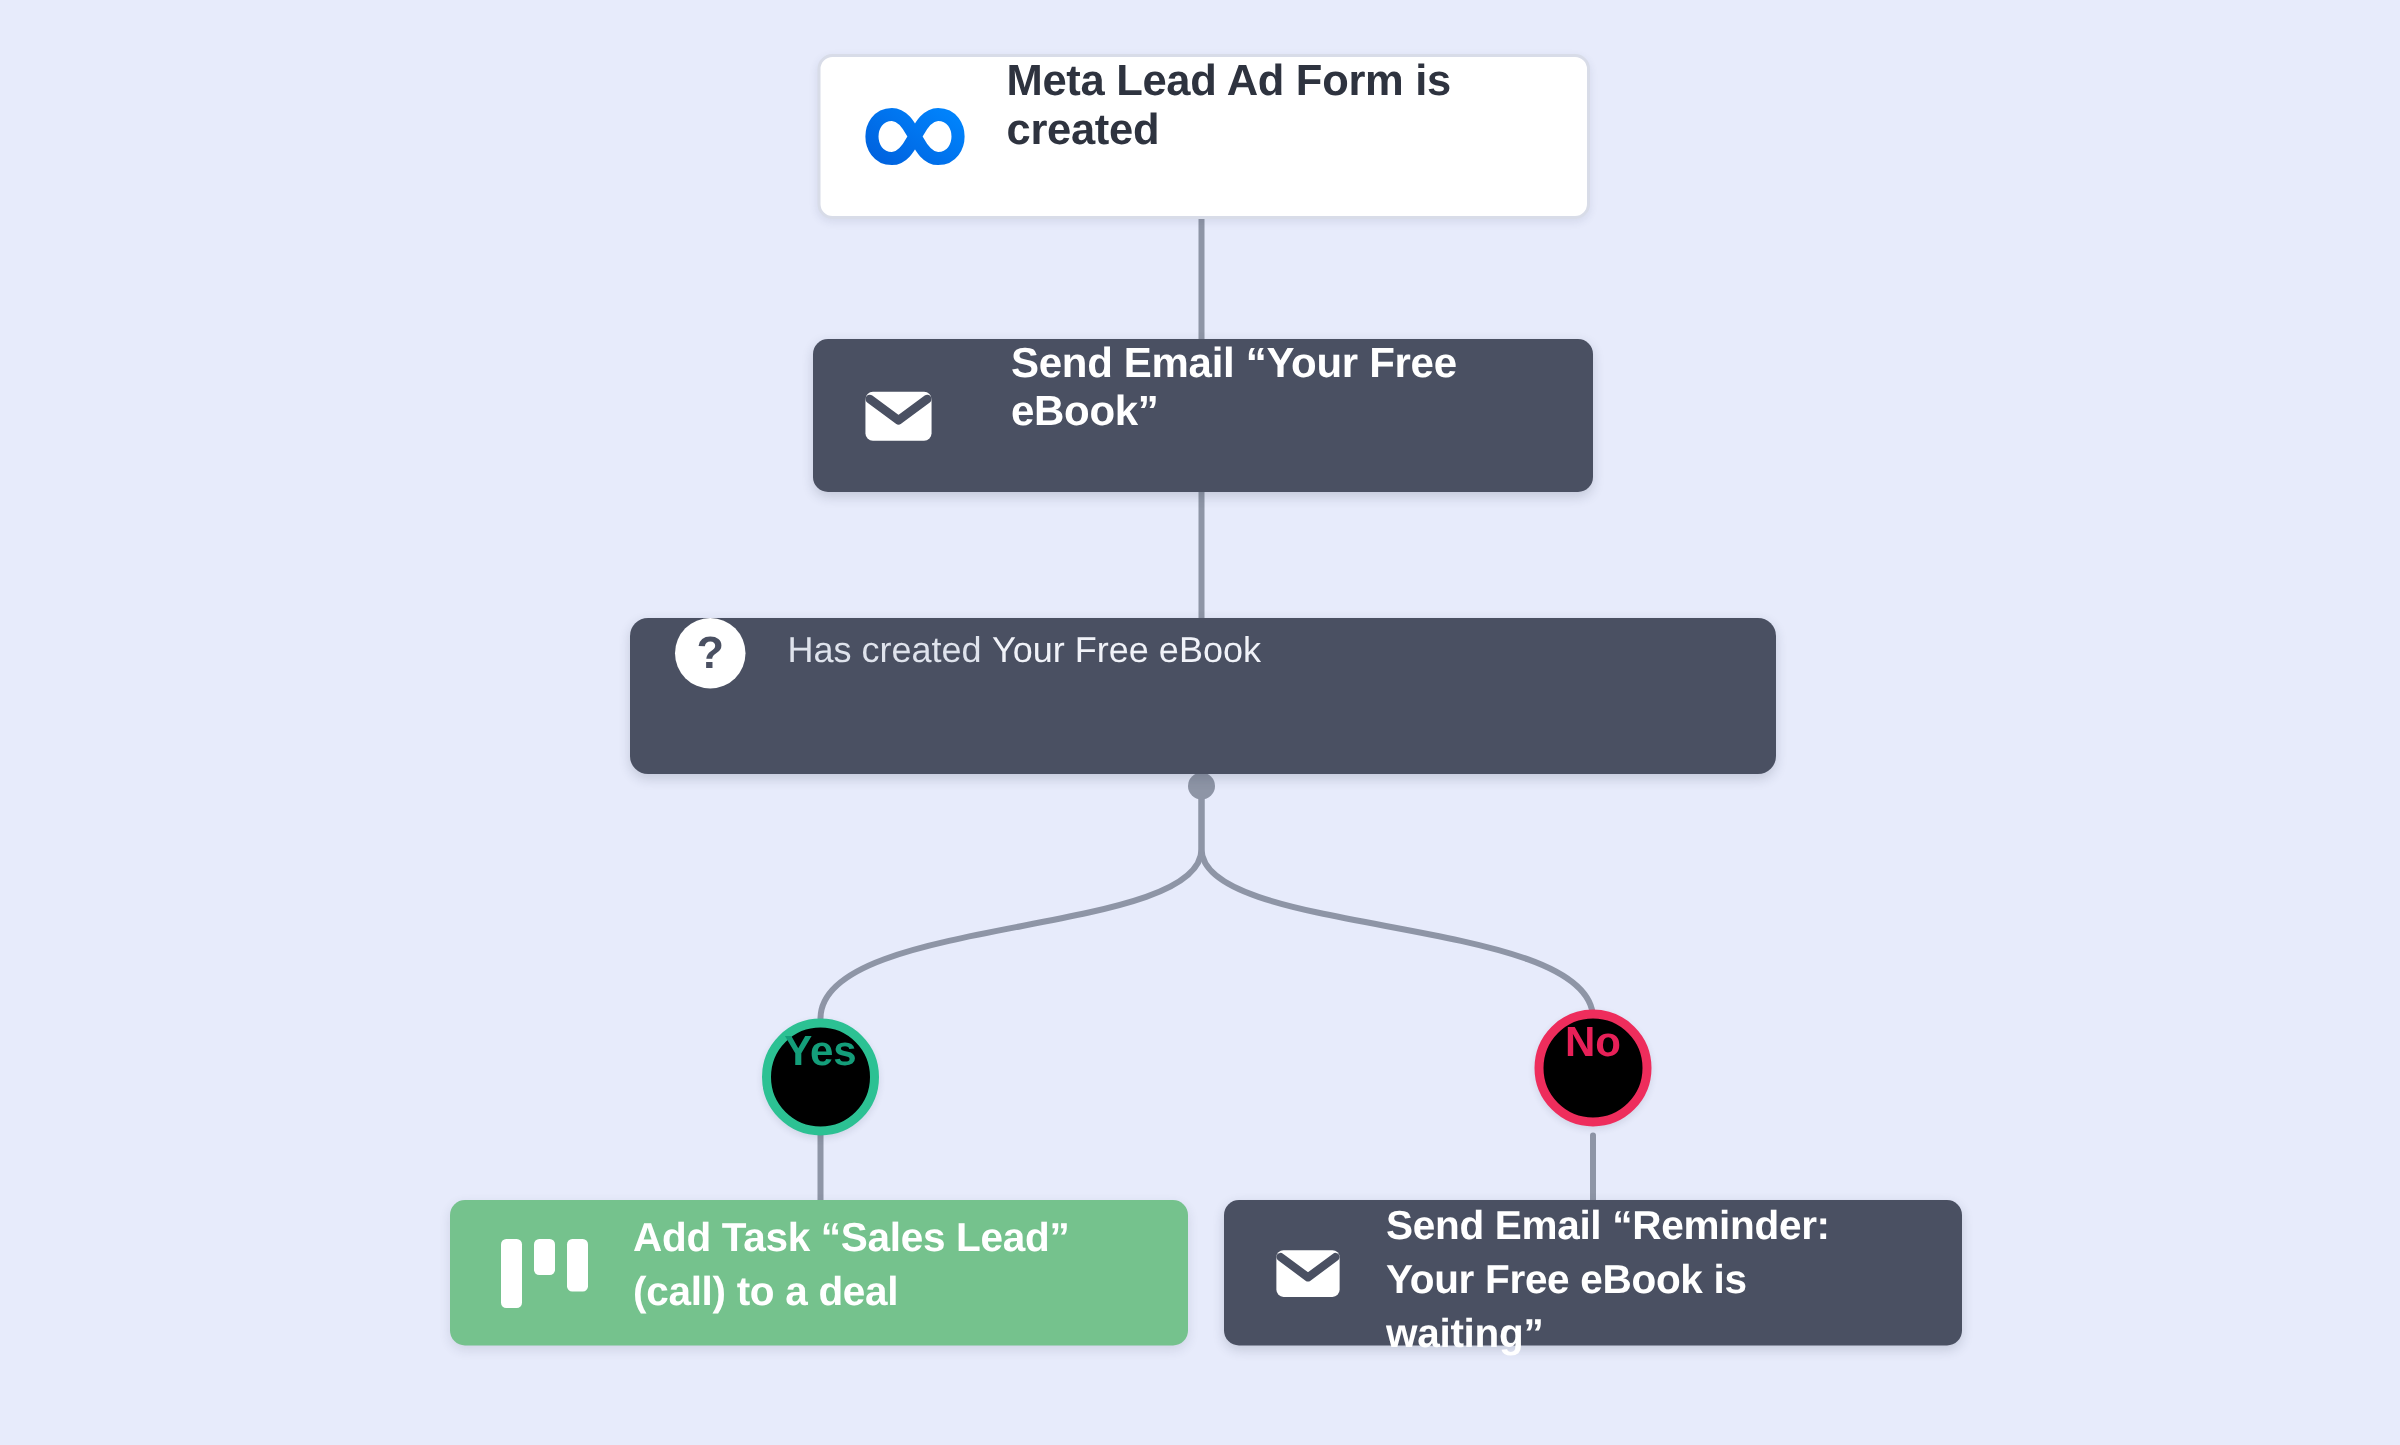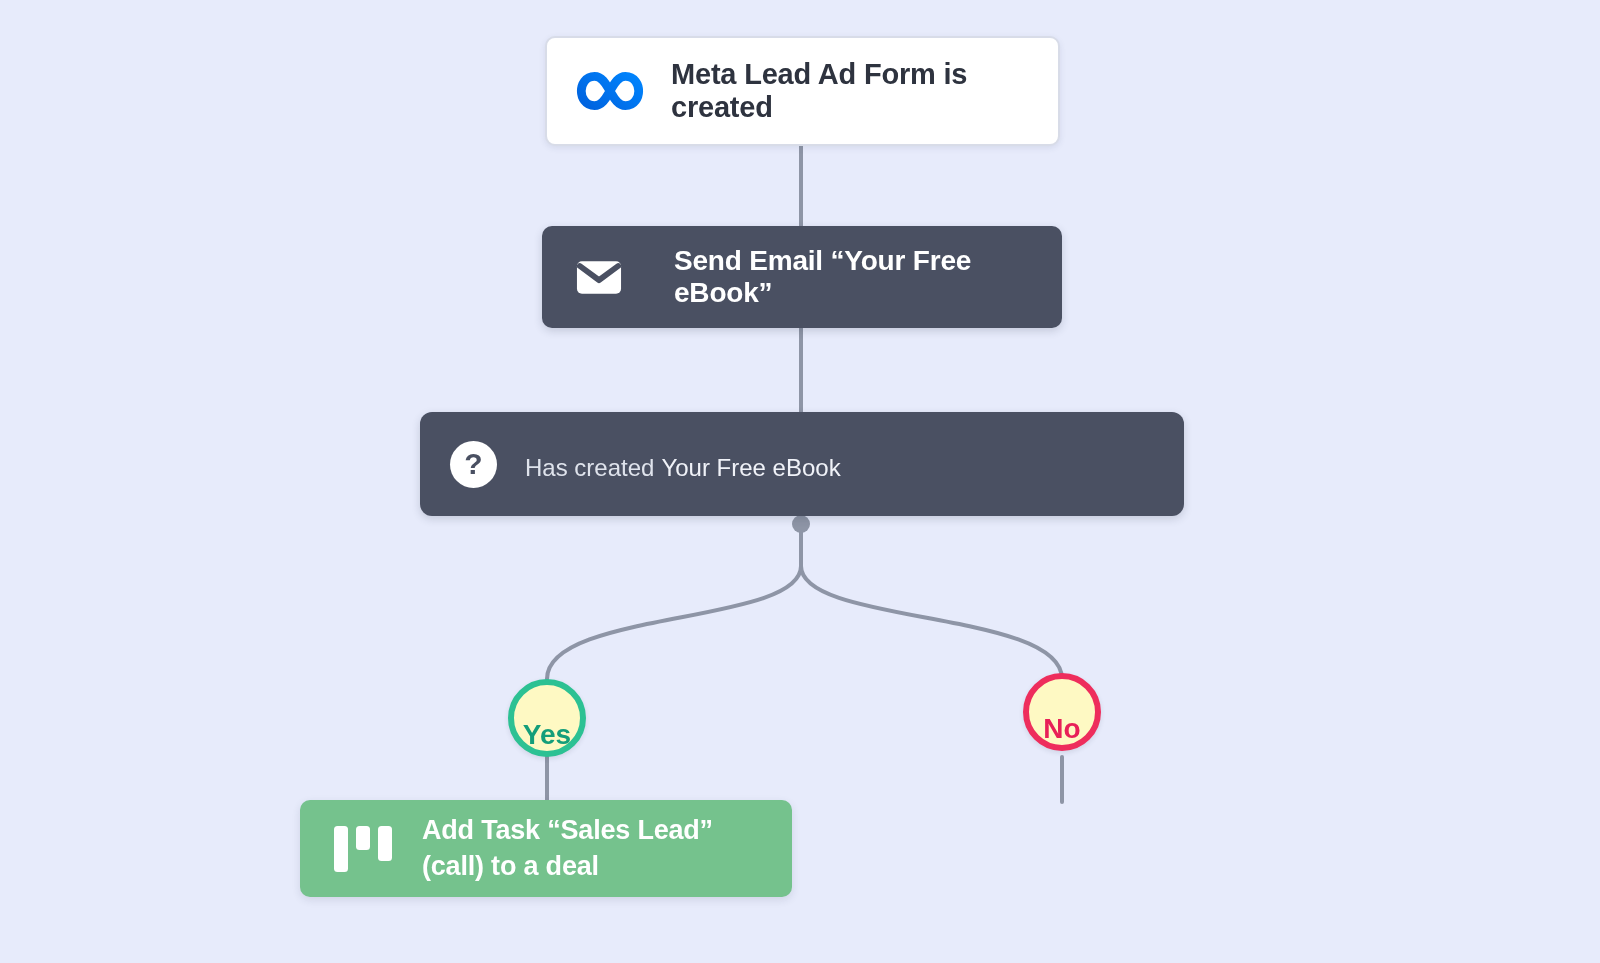--- a/index.html
+++ b/index.html
@@ -10,45 +10,45 @@
     --dark-text:#2e333f; --light-text:#ffffff; --subtle-light-text:#dfe3ec;
   }
   *{margin:0;padding:0;box-sizing:border-box;}
   html,body{width:1600px;height:963px;overflow:hidden;}
   body{background:var(--canvas-bg);font-family:"Liberation Sans",sans-serif;}
   .stage{position:relative;width:1600px;height:963px;}
   .edges{position:absolute;left:0;top:0;width:1600px;height:963px;}
   .edges line,.edges path{stroke:var(--edge-gray);stroke-width:4;fill:none;stroke-linecap:round;}
   .edges .branch-dot{fill:var(--edge-gray);stroke:none;}
 
-  .node{position:absolute;display:flex;align-items:center;border-radius:10px;}
+  .node{position:absolute;display:flex;border-radius:10px;}
   .node-trigger{left:545px;top:36px;width:515px;height:110px;background:var(--node-white-bg);
     border:2px solid var(--node-white-border);box-shadow:0 2px 6px rgba(50,60,100,.10);
     padding:0 28px;gap:26px;}
   .node-trigger .label{font-size:29px;font-weight:700;color:var(--dark-text);letter-spacing:-.2px;}
 
   .node-dark{background:var(--node-dark-bg);box-shadow:0 3px 8px rgba(40,48,70,.18);}
   .node-email1{left:542px;top:226px;width:520px;height:102px;padding:0 34px;gap:52px;}
   .node-email1 .label{font-size:28px;font-weight:700;color:var(--light-text);letter-spacing:-.2px;}
 
   .node-condition{left:420px;top:412px;width:764px;height:104px;border-radius:12px;padding:0 30px;gap:28px;}
   .q-circle{width:47px;height:47px;border-radius:50%;background:#fff;display:flex;align-items:center;
     justify-content:center;flex-shrink:0;font-size:30px;font-weight:700;color:var(--node-dark-bg);}
   .cond-text .title{font-size:26px;font-weight:700;color:var(--light-text);letter-spacing:-.2px;}
   .cond-text .subtitle{margin-top:8px;font-size:24px;font-weight:400;color:var(--subtle-light-text);}
   .cond-text .subtitle b{font-weight:400;color:#f0f2f8;margin-left:7px;}
 
-  .badge{position:absolute;width:78px;height:78px;border-radius:50%;background:#fef9c3;
-    display:flex;align-items:flex-end;justify-content:center;font-size:28px;font-weight:700;
+  .badge{position:absolute;width:78px;height:78px;border-radius:50%;background:#000000;
+    display:flex;align-items:flex-start;justify-content:center;font-size:28px;font-weight:700;
     box-shadow:0 2px 5px rgba(40,48,70,.12);}
   .badge-yes{left:508px;top:679px;border:6px solid var(--yes-border);color:var(--yes-text);}
   .badge-no{left:1023px;top:673px;border:6px solid var(--no-border);color:var(--no-text);}
 
   .node-task{left:300px;top:800px;width:492px;height:97px;background:var(--task-green-bg);
-    box-shadow:0 3px 8px rgba(40,48,70,.12);padding:18px 34px;gap:30px;}
+    box-shadow:0 3px 8px rgba(40,48,70,.12);padding:8px 34px;gap:30px;}
   .node-task .label{font-size:27px;font-weight:700;color:var(--light-text);line-height:1.33;max-width:360px;letter-spacing:-.2px;}
   .node-email2{left:816px;top:800px;width:492px;height:97px;padding:0 34px;gap:30px;}
   .node-email2 .label{font-size:27px;font-weight:700;color:var(--light-text);line-height:1.33;max-width:365px;letter-spacing:-.2px;}
 
   .icon{display:flex;align-items:center;justify-content:center;flex-shrink:0;}
   .meta-stop1{stop-color:var(--meta-blue-dark);}
   .meta-stop2{stop-color:var(--meta-blue-light);}
   .env-flap{stroke:var(--node-dark-bg);}
 </style>
 </head>
@@ -109,14 +109,23 @@
     <span class="icon">
       <svg width="58" height="46" viewBox="0 0 58 46">
         <rect x="0" y="0" width="14" height="46" rx="3.5" fill="#ffffff"></rect>
         <rect x="22" y="0" width="14" height="24" rx="3.5" fill="#ffffff"></rect>
         <rect x="44" y="0" width="14" height="35" rx="3.5" fill="#ffffff"></rect>
       </svg>
     </span>
     <span class="label">Add Task “Sales Lead” (call) to a deal</span>
   </div>
 
+  <div class="node node-dark node-email2">
+    <span class="icon">
+      <svg width="44" height="34" viewBox="0 0 24 18">
+        <rect x="0.5" y="0.5" width="23" height="17" rx="2.6" fill="#ffffff"></rect>
+        <path class="env-flap" d="M 2 3 L 12 10.4 L 22 3" fill="none" stroke-width="3" stroke-linecap="round" stroke-linejoin="round"></path>
+      </svg>
+    </span>
+    <span class="label">Send Email “Reminder: Your Free eBook is waiting”</span>
+  </div>
 
 </div>
 
 </body></html>

